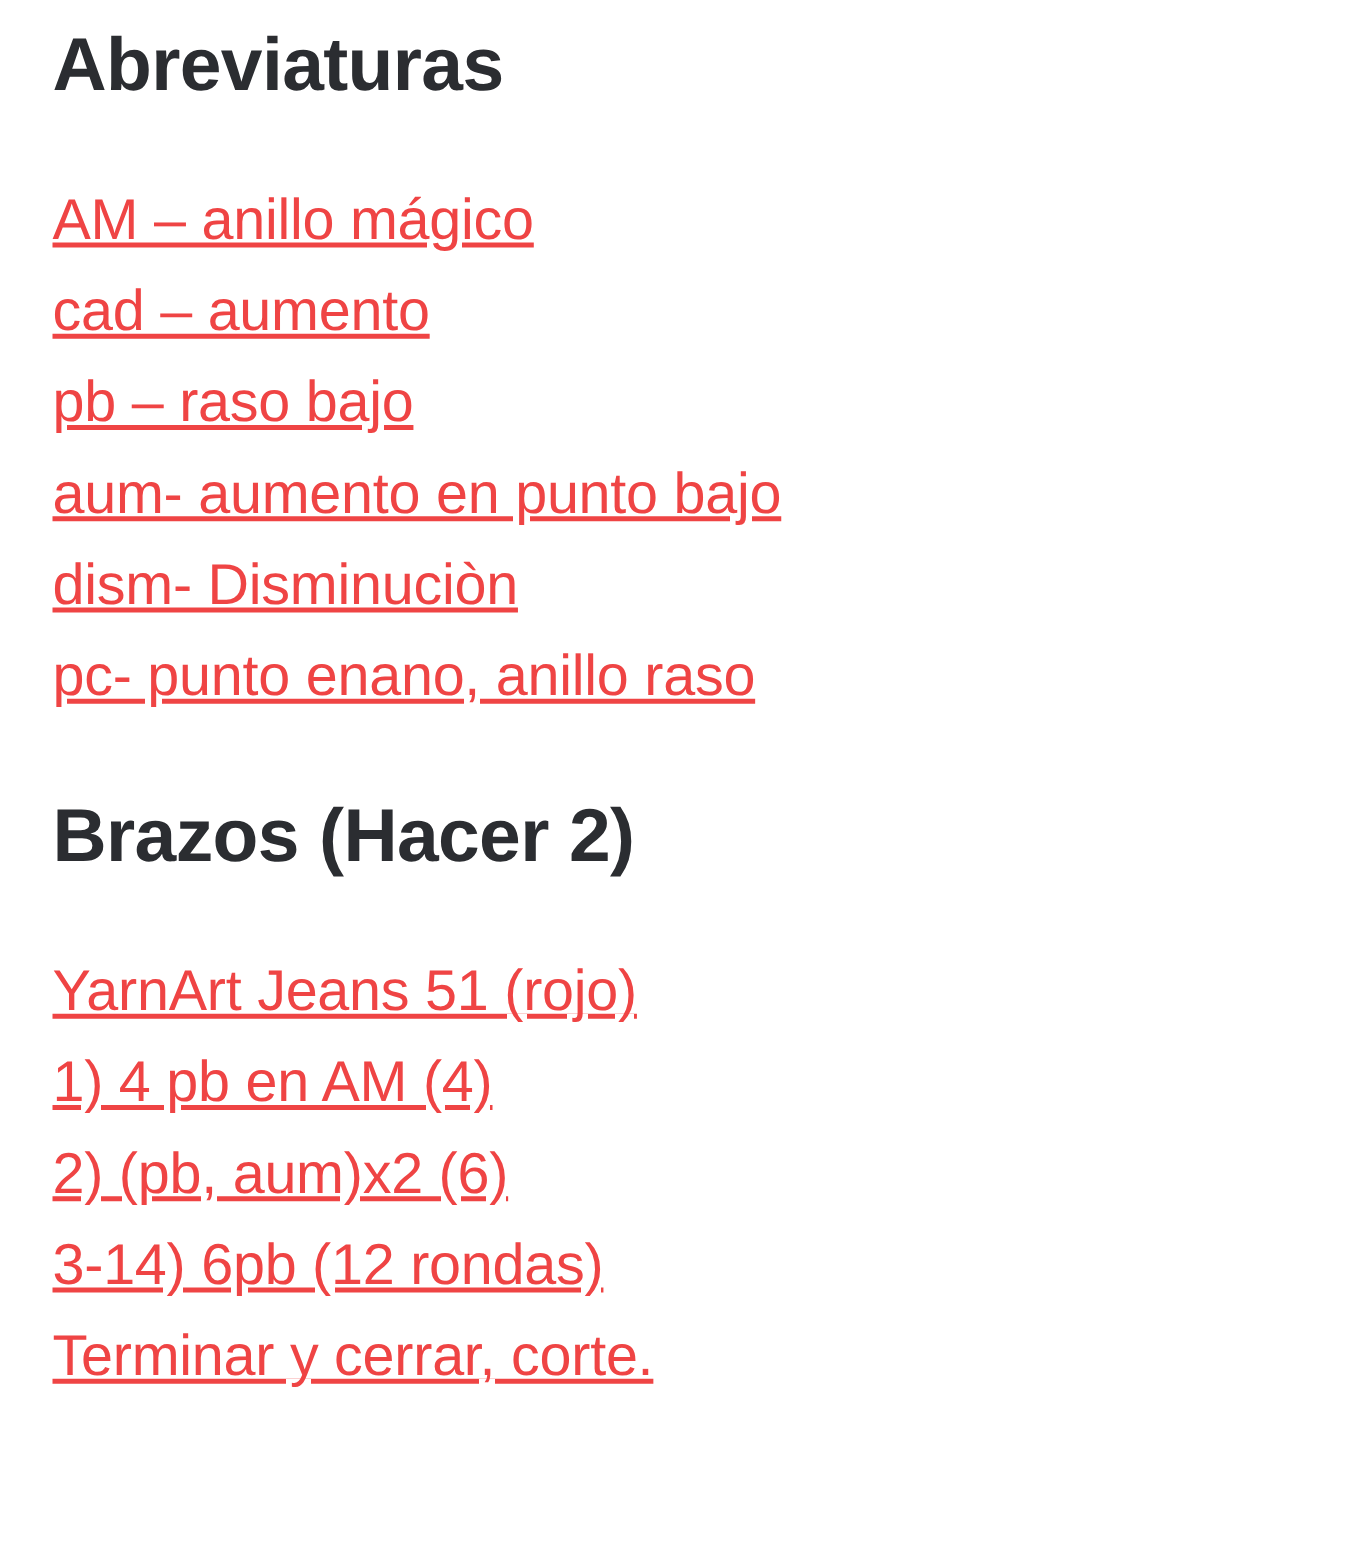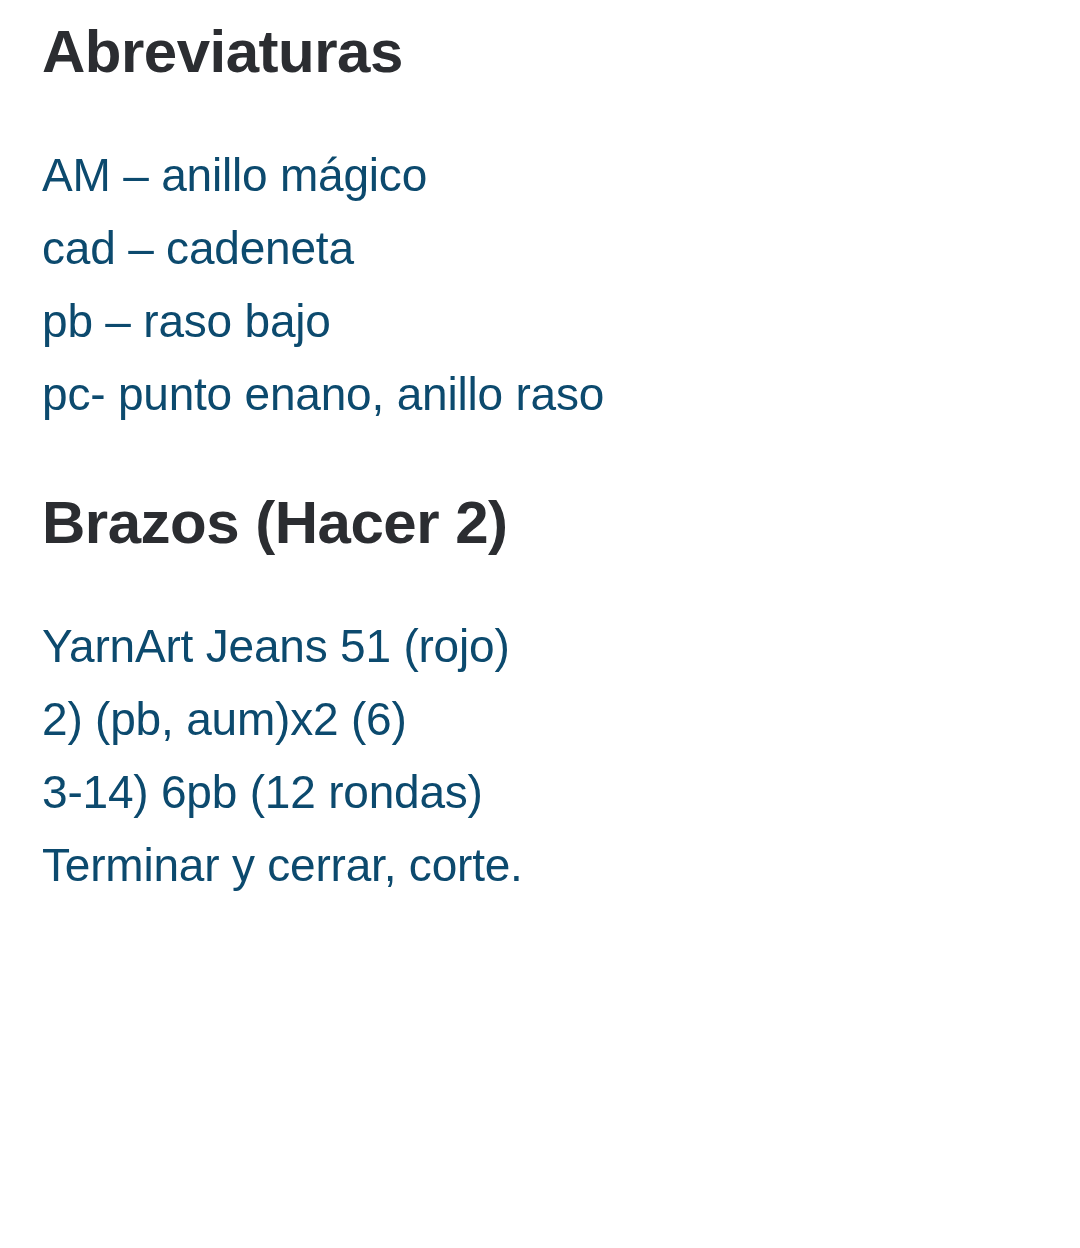--- a/index.html
+++ b/index.html
@@ -42,49 +42,53 @@
   .spacer-between {
     height: 58px;
   }
   .spacer-after-title2 {
     height: 54px;
   }
   p.line {
     font-size: 46px;
     line-height: 73px;
     font-weight: 400;
-    color: #0c4a6e;
+    color: #ef4444;
     margin: 0;
     padding: 0;
     white-space: pre;
     letter-spacing: -0.2px;
+    text-decoration: underline;
   }
 </style>
 </head>
 <body>
 
 <div class="page">
 
   <h1 class="section-title">Abreviaturas</h1>
 
   <div class="spacer-after-title"></div>
 
   <div class="block">
     <p class="line">AM – anillo mágico</p>
-    <p class="line">cad – cadeneta</p>
+    <p class="line">cad – aumento</p>
     <p class="line">pb – raso bajo</p>
+    <p class="line">aum- aumento en punto bajo</p>
+    <p class="line">dism- Disminuciòn</p>
     <p class="line">pc- punto enano, anillo raso</p>
   </div>
 
   <div class="spacer-between"></div>
 
   <h1 class="section-title second">Brazos (Hacer 2)</h1>
 
   <div class="spacer-after-title2"></div>
 
   <div class="block">
     <p class="line">YarnArt Jeans 51 (rojo)</p>
+    <p class="line">1) 4 pb en AM (4)</p>
     <p class="line">2) (pb, aum)x2 (6)</p>
     <p class="line">3-14) 6pb (12 rondas)</p>
     <p class="line">Terminar y cerrar, corte.</p>
   </div>
 
 </div>
 
 </body></html>

